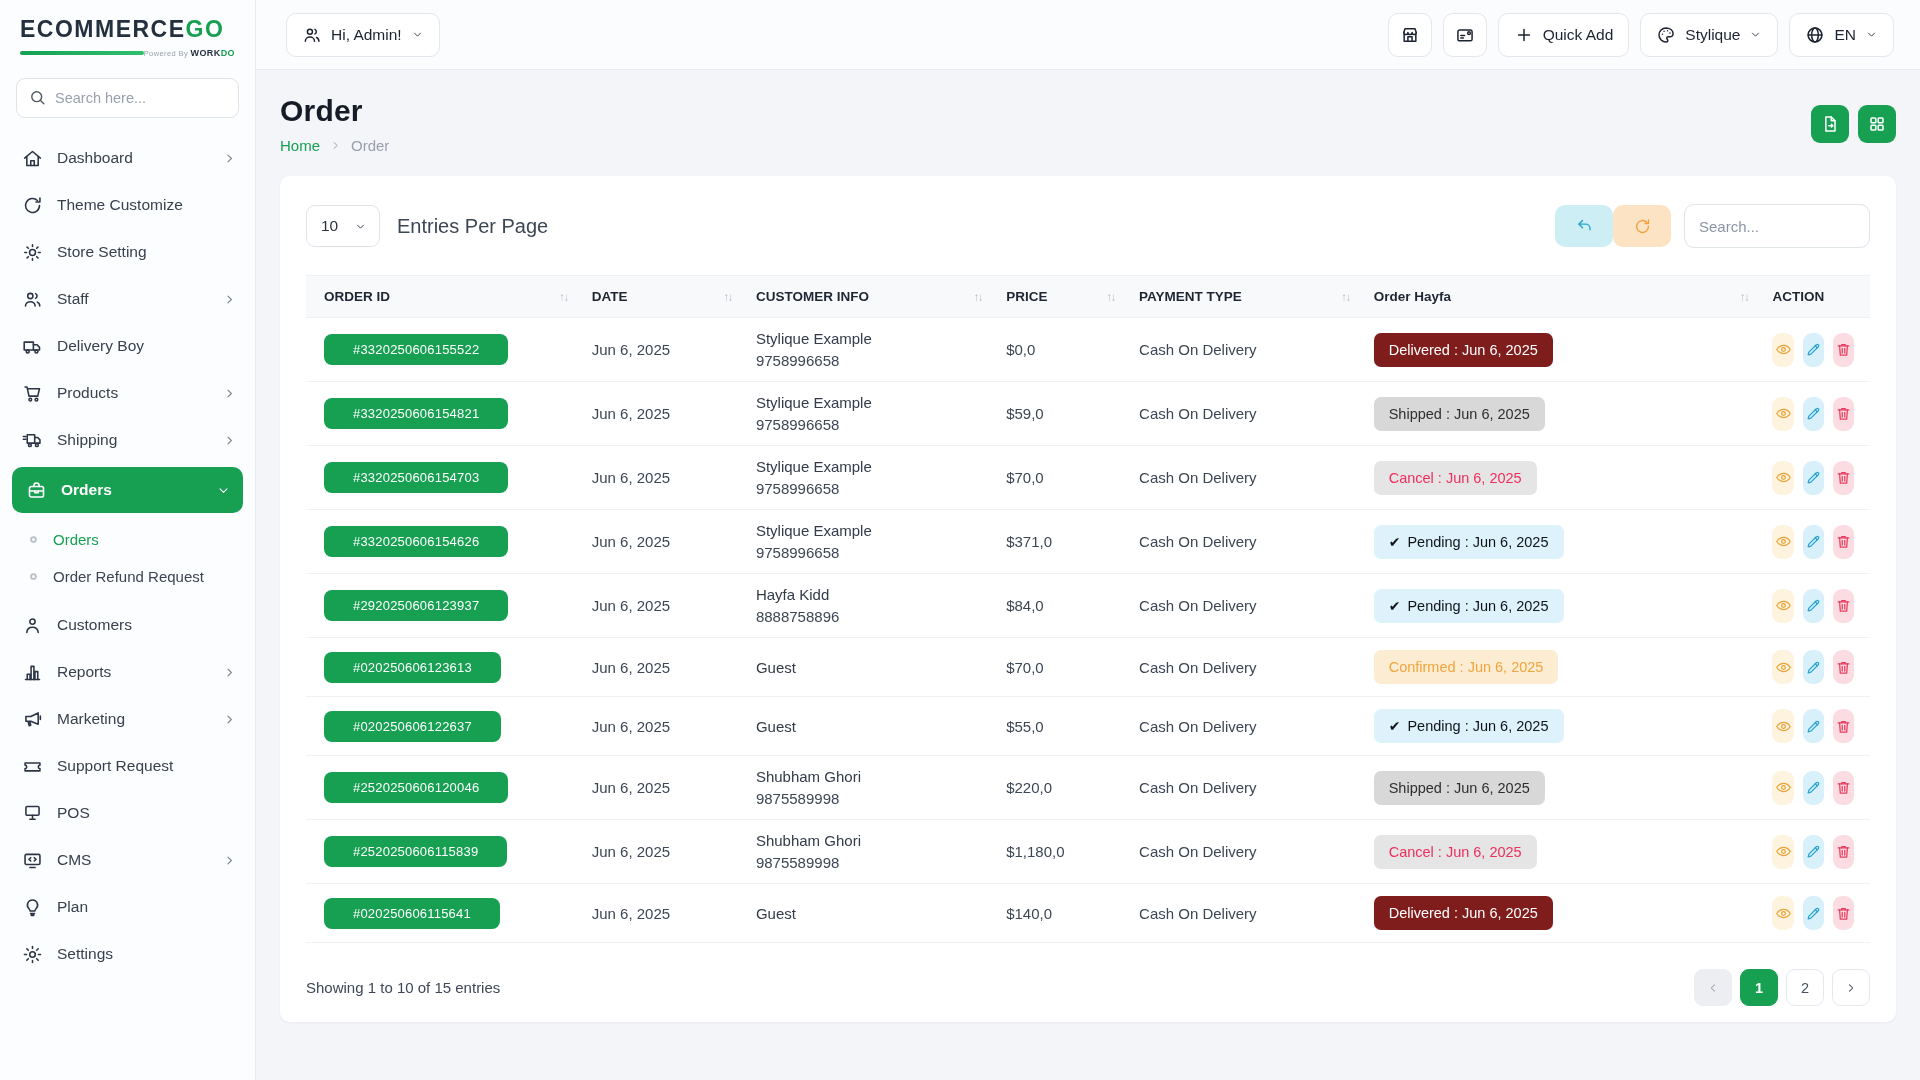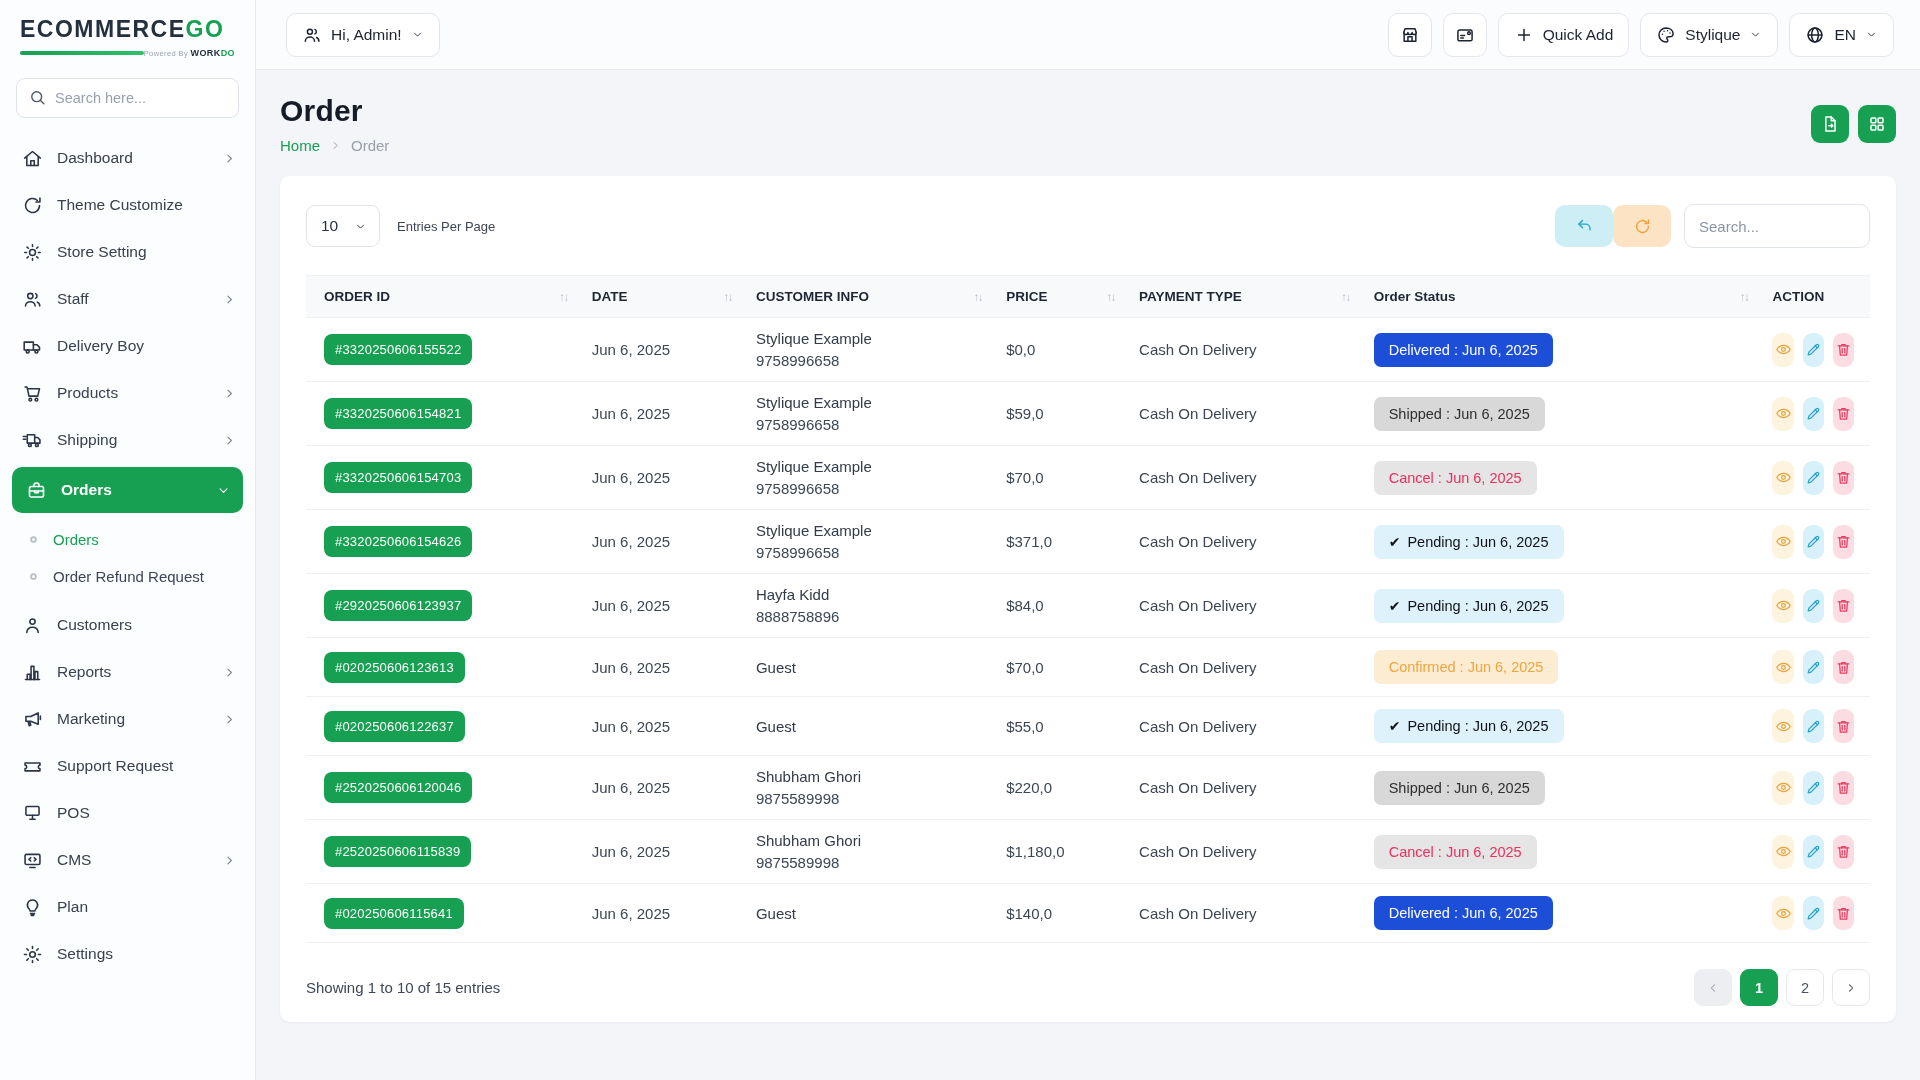--- a/index.html
+++ b/index.html
@@ -83,21 +83,21 @@
     padding:28px 26px 26px 26px; height:846px;
   }
   .toolbar { display:flex; align-items:center; }
   .entries-select {
     width:74px; height:42px; border:1px solid #dfe3ea; border-radius:9px; background:#fff;
     display:inline-flex; align-items:center; justify-content:space-between; padding:0 12px 0 14px;
     font-size:15.5px; color:#2a3240; cursor:pointer;
   }
   .entries-select .chev { width:13px; height:13px; color:#374151; }
   .entries-select .chev svg { width:100%; height:100%; display:block; }
-  .entries-label { margin-left:17px; font-size:13px; color:#3d4654; }
+  .entries-label { margin-left:17px; font-size:20px; color:#3d4654; }
   .toolbar-right { margin-left:auto; display:flex; align-items:center; }
   .tool-ic-btn { width:58px; height:42px; border:none; border-radius:10px; cursor:pointer;
     display:inline-flex; align-items:center; justify-content:center; }
   .tool-ic-btn .ic { width:19px; height:19px; }
   .tool-ic-btn .ic svg { width:100%; height:100%; display:block; }
   .tool-undo { background:#cdeef5; color:#2aa6cb; }
   .tool-refresh { background:#fbe3c4; color:#f0a13c; }
   .table-search { width:186px; height:44px; border:1px solid #dfe3ea; border-radius:10px;
     padding:0 14px; font-size:15px; color:#3c4453; outline:none; margin-left:13px; font-family:inherit; }
   .table-search::placeholder { color:#8d95a3; }
@@ -106,25 +106,25 @@
   thead th {
     background:#f8f9fb; border-top:1px solid #eef0f4; border-bottom:1px solid #eef0f4;
     padding:13px 12px; font-size:13.5px; color:#1f2633; text-align:left; font-weight:700;
   }
   thead th:first-child { padding-left:18px; }
   th .th-inner { display:flex; align-items:center; justify-content:space-between; gap:6px; }
   th .sort { font-size:11.5px; color:#b7bdc9; letter-spacing:-1.5px; font-weight:400; }
   tbody td { padding:12px 12px; border-bottom:1px solid #eef0f4; vertical-align:middle; font-size:15px; color:#3d4654; }
   tbody td:first-child { padding-left:18px; }
   .oid-badge { display:inline-block; background:#17a052; color:#fff; font-size:13px;
-    padding:8px 11px; border-radius:8px; letter-spacing:.2px; cursor:pointer; }
+    padding:8px 29px; border-radius:8px; letter-spacing:.2px; cursor:pointer; }
   .cust-name { color:#333b49; }
   .cust-phone { color:#3d4654; margin-top:5px; }
   .badge { display:inline-flex; align-items:center; gap:7px; padding:9px 15px; border-radius:7px; font-size:14.5px; white-space:nowrap; }
-  .b-delivered { background:#1d4ed8; color:#fff; }
+  .b-delivered { background:#7f1d1d; color:#fff; }
   .b-shipped   { background:#d8d8d8; color:#2f2f2f; }
   .b-cancel    { background:#e5e5e5; color:#ee2f5e; }
   .b-pending   { background:#def2fc; color:#101317; }
   .b-confirmed { background:#fcecd2; color:#f0a53f; }
   .badge .chk { font-size:14px; font-weight:700; }
   .act-cell { display:flex; justify-content:flex-end; gap:9px; padding-right:4px; }
   .act-btn { width:35px; height:34px; border:none; border-radius:9px; cursor:pointer;
     display:inline-flex; align-items:center; justify-content:center; }
   .act-btn .ic { width:17px; height:17px; }
   .act-btn .ic svg { width:100%; height:100%; display:block; }
@@ -565,21 +565,21 @@
                 </span>
               </th>
               <th>
                 <span class="th-inner">
                   <span>PAYMENT TYPE</span>
                   <span class="sort">↑↓</span>
                 </span>
               </th>
               <th>
                 <span class="th-inner">
-                  <span>Order Status</span>
+                  <span>Order Hayfa</span>
                   <span class="sort">↑↓</span>
                 </span>
               </th>
               <th>
                 <span class="th-inner">
                   <span>ACTION</span>
                 </span>
               </th>
             </tr>
           </thead>

